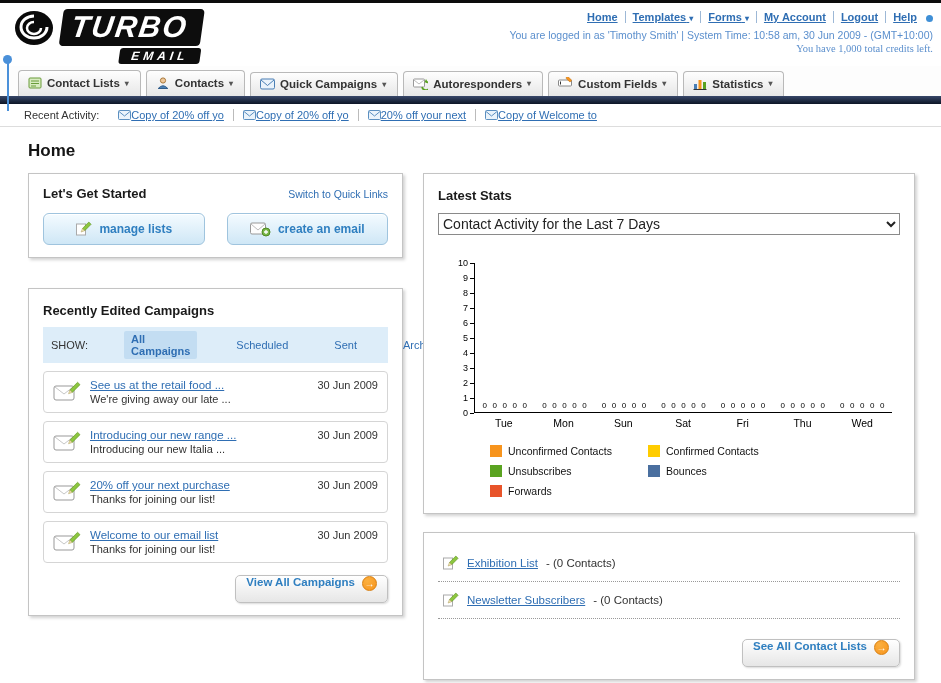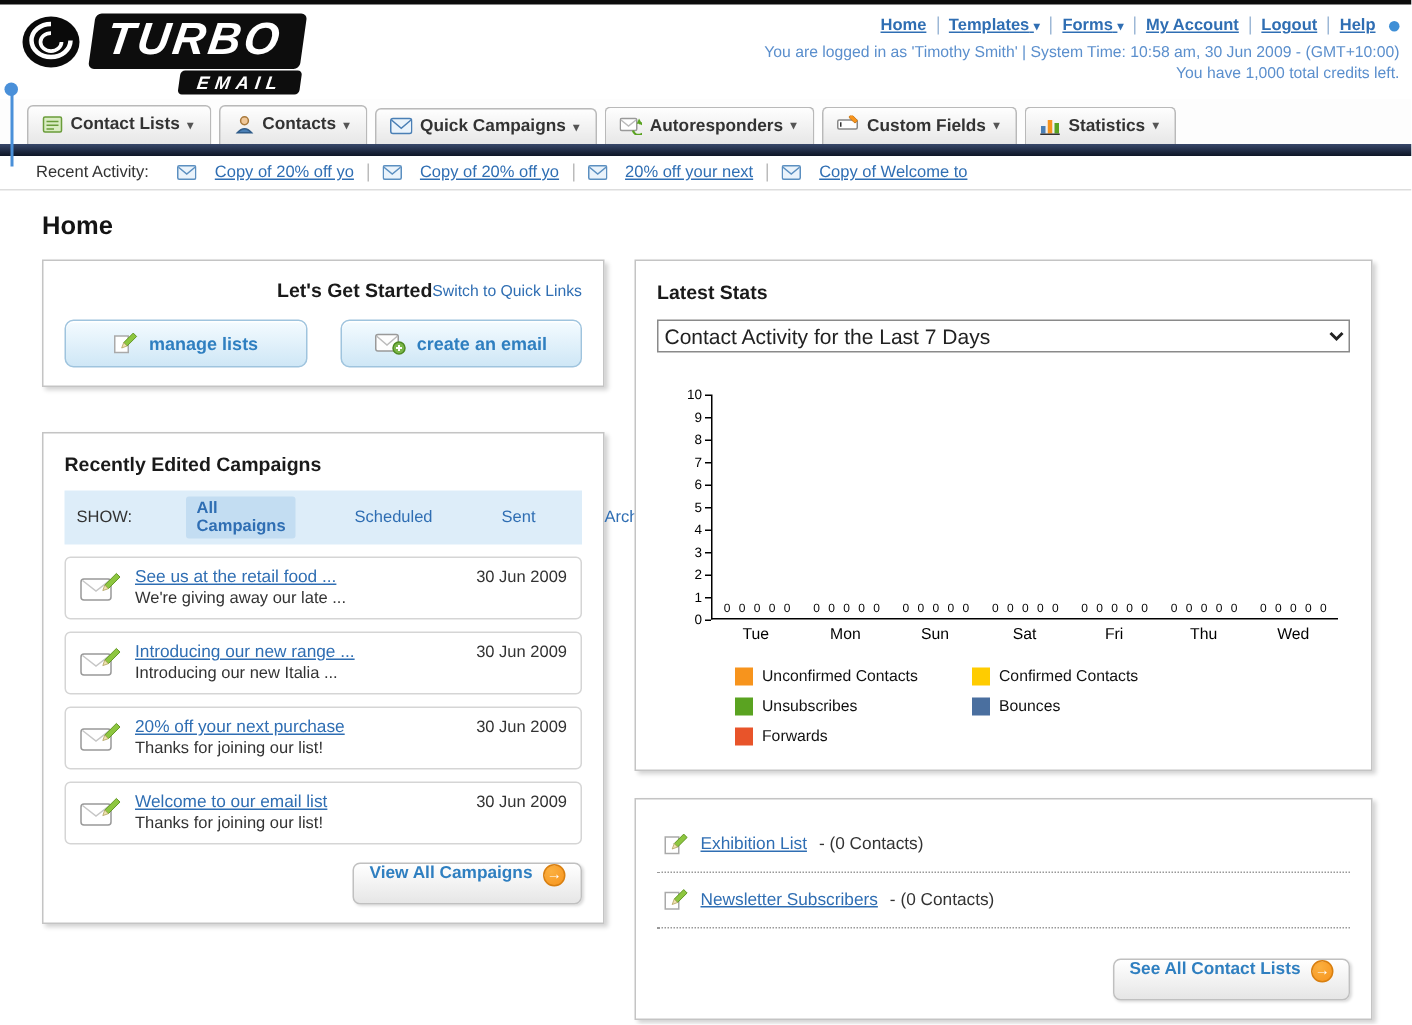--- a/index.html
+++ b/index.html
@@ -26,50 +26,50 @@
     display:inline-block; background:#0d0d0d; color:#fff; font-style:italic; font-weight:bold;
     font-size:12px; letter-spacing:4px; padding:1px 12px; margin-left:62px; margin-top:-3px; border-radius:3px;
   }
   .header-right { text-align:right; padding-top:4px; }
   .top-links { font-size:11px; font-weight:bold; }
   .top-links a { color:#2f6eb3; text-decoration:underline; cursor:pointer; padding:0 7px; border-right:1px solid #9db8d6; }
   .top-links a:last-of-type { border-right:none; }
   .dd-arrow { font-size:8px; color:#2f6eb3; text-decoration:none; display:inline-block; }
   .help-dot { display:inline-block; width:7px; height:7px; border-radius:50%; background:#3f8fd6; margin-left:2px; vertical-align:middle; }
   .login-info { font-size:10.5px; color:#5b8fcd; margin-top:6px; }
-  .credits { font-size:10.5px; color:#5b8fcd; margin-top:2px; }
+  .credits { font-size:10.5px; color:#5b8fcd; margin-top:2px;font-family:Liberation Serif, serif; }
 
   
   .nav-bar { padding:4px 0 0 18px; background:#fdfdfd; display:flex; gap:5px; align-items:flex-end; }
   .nav-tab {
     display:inline-flex; align-items:center; gap:5px;
     background:linear-gradient(#fefefe,#e7e7e7); border:1px solid #b9b9b9; border-bottom:none;
     border-radius:4px 4px 0 0; padding:5px 11px 6px 9px; font-size:11.5px; font-weight:bold; color:#333; cursor:pointer;
   }
   .nav-tab .dd-arrow { color:#555; }
   .dark-bar { height:8px; background:linear-gradient(#38486a,#0d1526); }
 
   
   .recent-activity { display:flex; align-items:center; padding:5px 12px 5px 24px; border-bottom:1px solid #ddd; font-size:11px; background:#fff; }
   .recent-activity .ra-label { color:#333; margin-right:10px; }
-  .ra-item { display:inline-flex; align-items:center; gap:12px; padding:0 9px; border-right:1px solid #bbb; cursor:pointer; }
+  .ra-item { display:inline-flex; align-items:center; gap:0; padding:0 9px; border-right:1px solid #bbb; cursor:pointer; }
   .ra-item a { color:#2f6eb3; text-decoration:underline; font-size:11px; }
 
   
   .content { padding:10px 26px 0 28px; flex:1; }
   .page-title { font-size:17px; font-weight:bold; color:#141414; margin:4px 0 12px 0; }
   .columns { display:flex; gap:20px; align-items:flex-start; }
   .left-col { width:375px; flex:none; }
   .right-col { flex:1; }
 
   .panel { background:#fff; border:1px solid #c4c4c4; box-shadow:2px 2px 3px rgba(0,0,0,0.18); padding:12px 14px; }
   .panel-title { font-size:13px; font-weight:bold; color:#1a1a1a; }
 
   
-  .gs-head { display:flex; justify-content:flex-end; align-items:center; }
+  .gs-head { display:flex; justify-content:space-between; align-items:center; }
   .gs-switch { font-size:10.5px; color:#2f6eb3; text-decoration:none; cursor:pointer; }
   .gs-buttons { display:flex; gap:22px; margin-top:12px; }
   .gs-btn {
     flex:1; display:inline-flex; align-items:center; justify-content:center; gap:7px;
     height:32px; border:1px solid #9fc4de; border-radius:6px;
     background:linear-gradient(#f4fbff,#cfe7f6); box-shadow:inset 0 1px 0 #fff;
     font-size:12px; font-weight:bold; color:#2f7fc0; cursor:pointer; font-family:inherit;
   }
 
   

